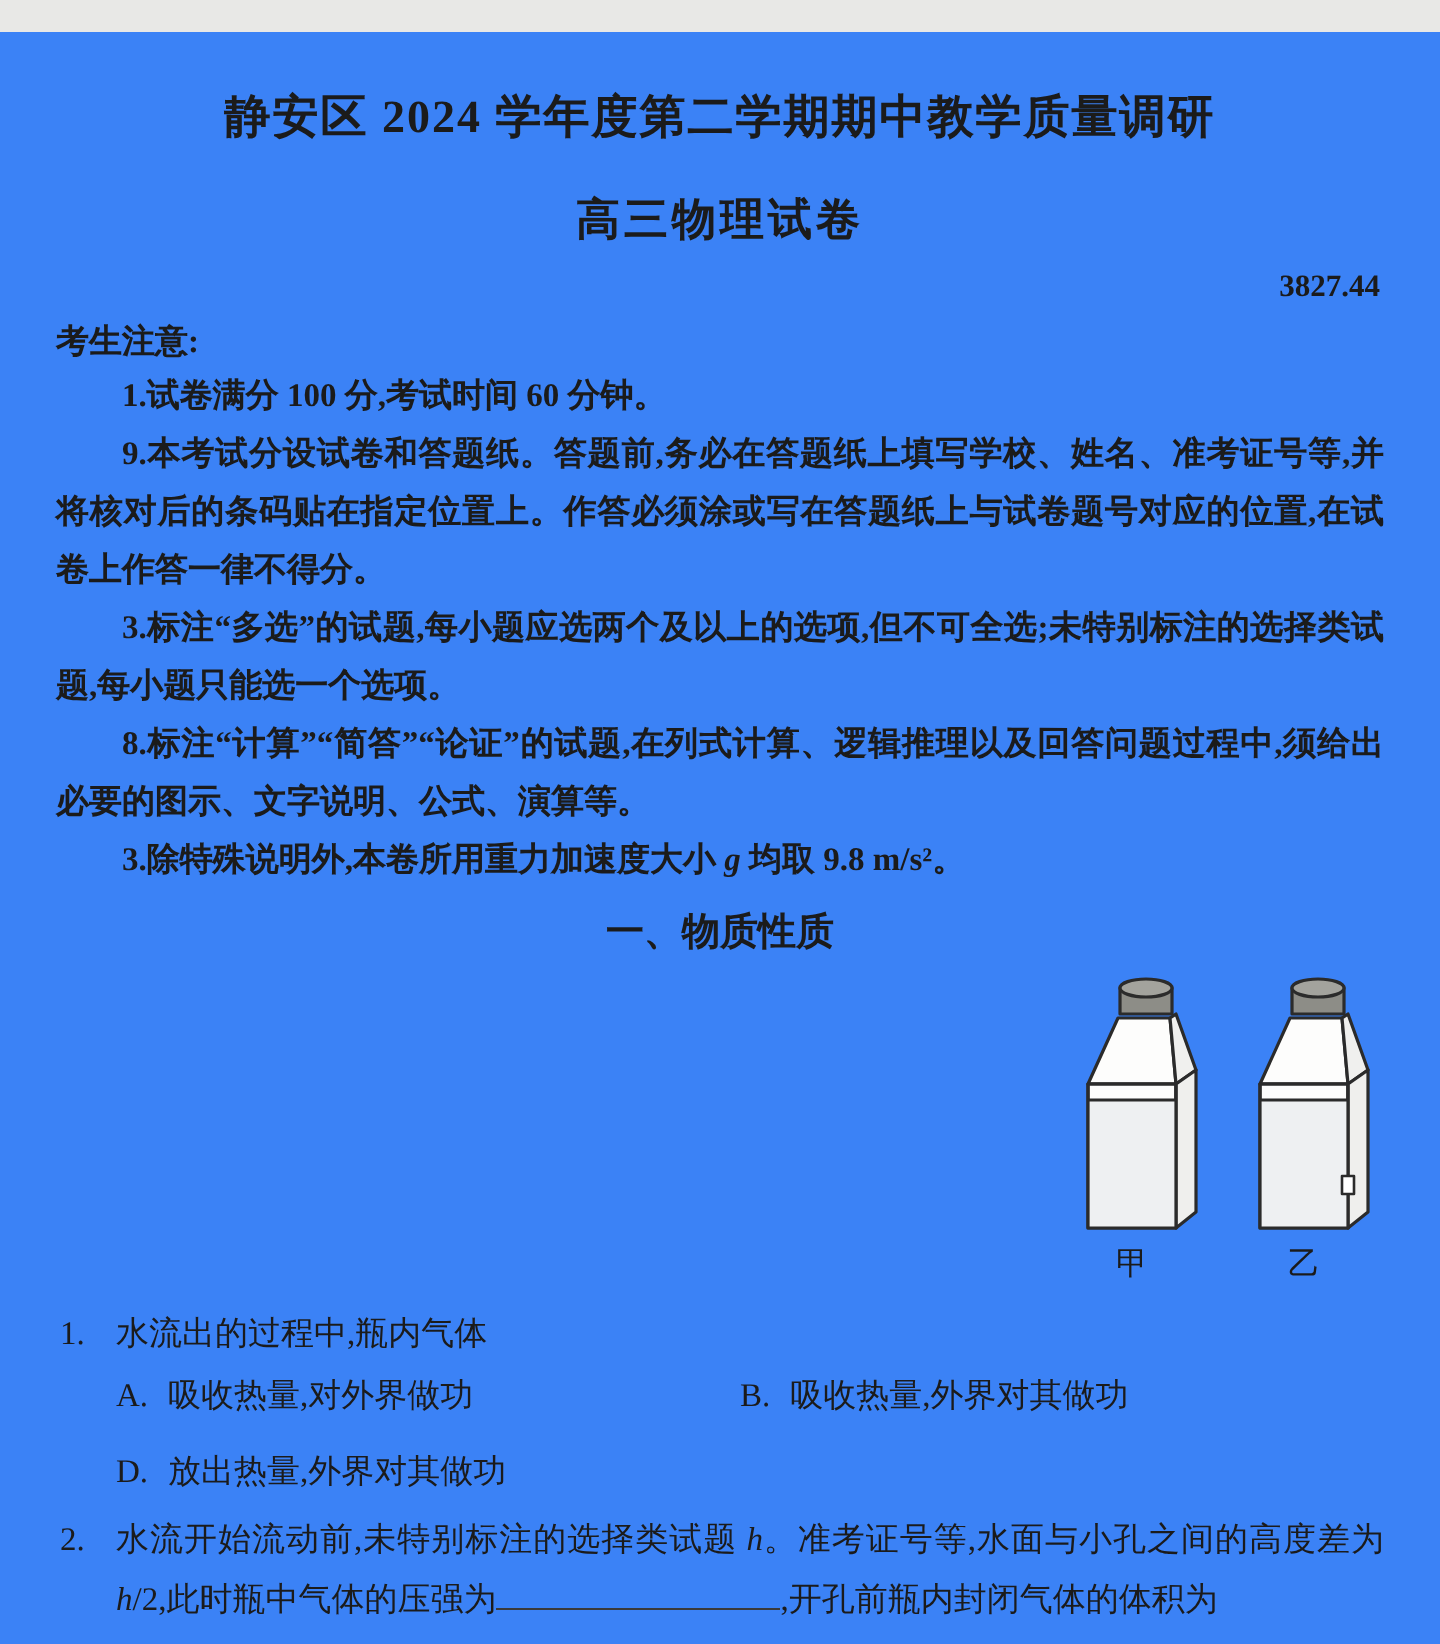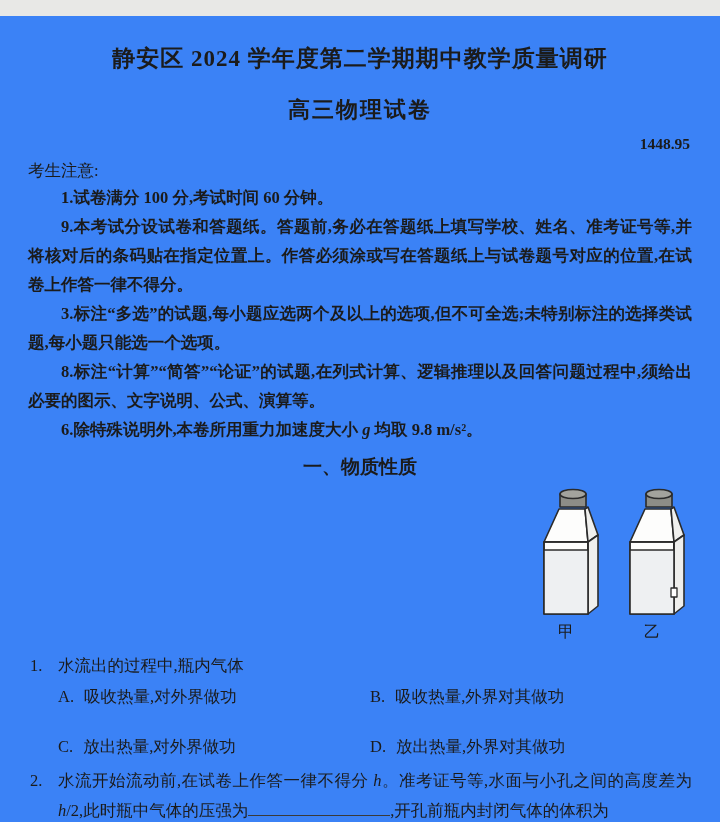--- a/index.html
+++ b/index.html
@@ -34,21 +34,21 @@
   .date {
     margin-top: 10px;
     text-align: right;
     font-weight: bold;
     font-size: 15.5px;
     line-height: 20px;
     padding-right: 2px;
   }
   .notice-heading {
     margin-top: 5px;
-    font-weight: normal;
+    font-weight: bold;
     font-size: 16.5px;
     line-height: 24px;
   }
   .notice p {
     font-size: 16.5px;
     line-height: 29px;
     text-indent: 2em;
     text-align: justify;
     font-weight: bold;
   }
@@ -81,21 +81,21 @@
     font-size: 16.5px;
     line-height: 30px;
     text-align: justify;
   }
   .q1 { margin-top: 3px; }
   .q2 { margin-top: 4px; }
   .qnum { position: absolute; left: 2px; top: 0; }
   .options {
     display: grid;
     grid-template-columns: 312px auto;
-    row-gap: 20px;
+    row-gap: 8px;
     padding-left: 30px;
     margin-top: 1px;
     font-size: 16.5px;
     line-height: 30px;
   }
   .opt-label { margin-right: 10px; }
   .blank {
     display: inline-block;
     height: 1.05em;
     border-bottom: 1.5px solid #3a3a3a;
@@ -105,29 +105,29 @@
   .blank-2 { width: 170px; }
   svg text { font-family: "Liberation Serif", serif; }
 </style>
 </head>
 <body>
 
 <div class="page">
 
   <div class="title1">静安区 2024 学年度第二学期期中教学质量调研</div>
   <div class="title2">高三物理试卷</div>
-  <div class="date">1448.95</div>
+  <div class="date">3827.44</div>
 
   <div class="notice">
     <div class="notice-heading">考生注意:</div>
     <p>1.试卷满分 100 分,考试时间 60 分钟。</p>
     <p>9.本考试分设试卷和答题纸。答题前,务必在答题纸上填写学校、姓名、准考证号等,并将核对后的条码贴在指定位置上。作答必须涂或写在答题纸上与试卷题号对应的位置,在试卷上作答一律不得分。</p>
     <p>3.标注“多选”的试题,每小题应选两个及以上的选项,但不可全选;未特别标注的选择类试题,每小题只能选一个选项。</p>
     <p>8.标注“计算”“简答”“论证”的试题,在列式计算、逻辑推理以及回答问题过程中,须给出必要的图示、文字说明、公式、演算等。</p>
-    <p><span>6.除特殊说明外,本卷所用重力加速度大小 </span><span class="var">g</span><span> 均取 9.8 m/s²。</span></p>
+    <p><span>3.除特殊说明外,本卷所用重力加速度大小 </span><span class="var">g</span><span> 均取 9.8 m/s²。</span></p>
   </div>
 
   <div class="section-heading">一、物质性质</div>
 
   <div class="passage-wrap">
     <div class="figure">
       <svg width="152" height="158" viewBox="0 0 152 158">
 
         <g stroke="#2b2b2b" stroke-width="1.6" stroke-linejoin="round">
           <polygon points="4,56 19,23 45,23 48,56" fill="#fdfdfc"></polygon>
@@ -160,21 +160,20 @@
     <div class="clear"></div>
   </div>
 
   <div class="question q1">
     <span class="qnum">1.</span>
     <span>水流出的过程中,瓶内气体</span>
   </div>
   <div class="options">
     <div><span class="opt-label">A.</span><span>吸收热量,对外界做功</span></div>
     <div><span class="opt-label">B.</span><span>吸收热量,外界对其做功</span></div>
-    <div><span class="opt-label">C.</span><span>放出热量,对外界做功</span></div>
     <div><span class="opt-label">D.</span><span>放出热量,外界对其做功</span></div>
   </div>
 
   <div class="question q2">
-    <span class="qnum">2.</span><span>水流开始流动前,在试卷上作答一律不得分 </span><span class="var">h</span><span>。准考证号等,水面与小孔之间的高度差为 </span><span class="var">h</span><span>/2,此时瓶中气体的压强为</span><span class="blank blank-1"></span><span>,开孔前瓶内封闭气体的体积为</span><br><span class="blank blank-2"></span><span>。</span>
+    <span class="qnum">2.</span><span>水流开始流动前,未特别标注的选择类试题 </span><span class="var">h</span><span>。准考证号等,水面与小孔之间的高度差为 </span><span class="var">h</span><span>/2,此时瓶中气体的压强为</span><span class="blank blank-1"></span><span>,开孔前瓶内封闭气体的体积为</span><br><span class="blank blank-2"></span><span>。</span>
   </div>
 
 </div>
 
 </body></html>

